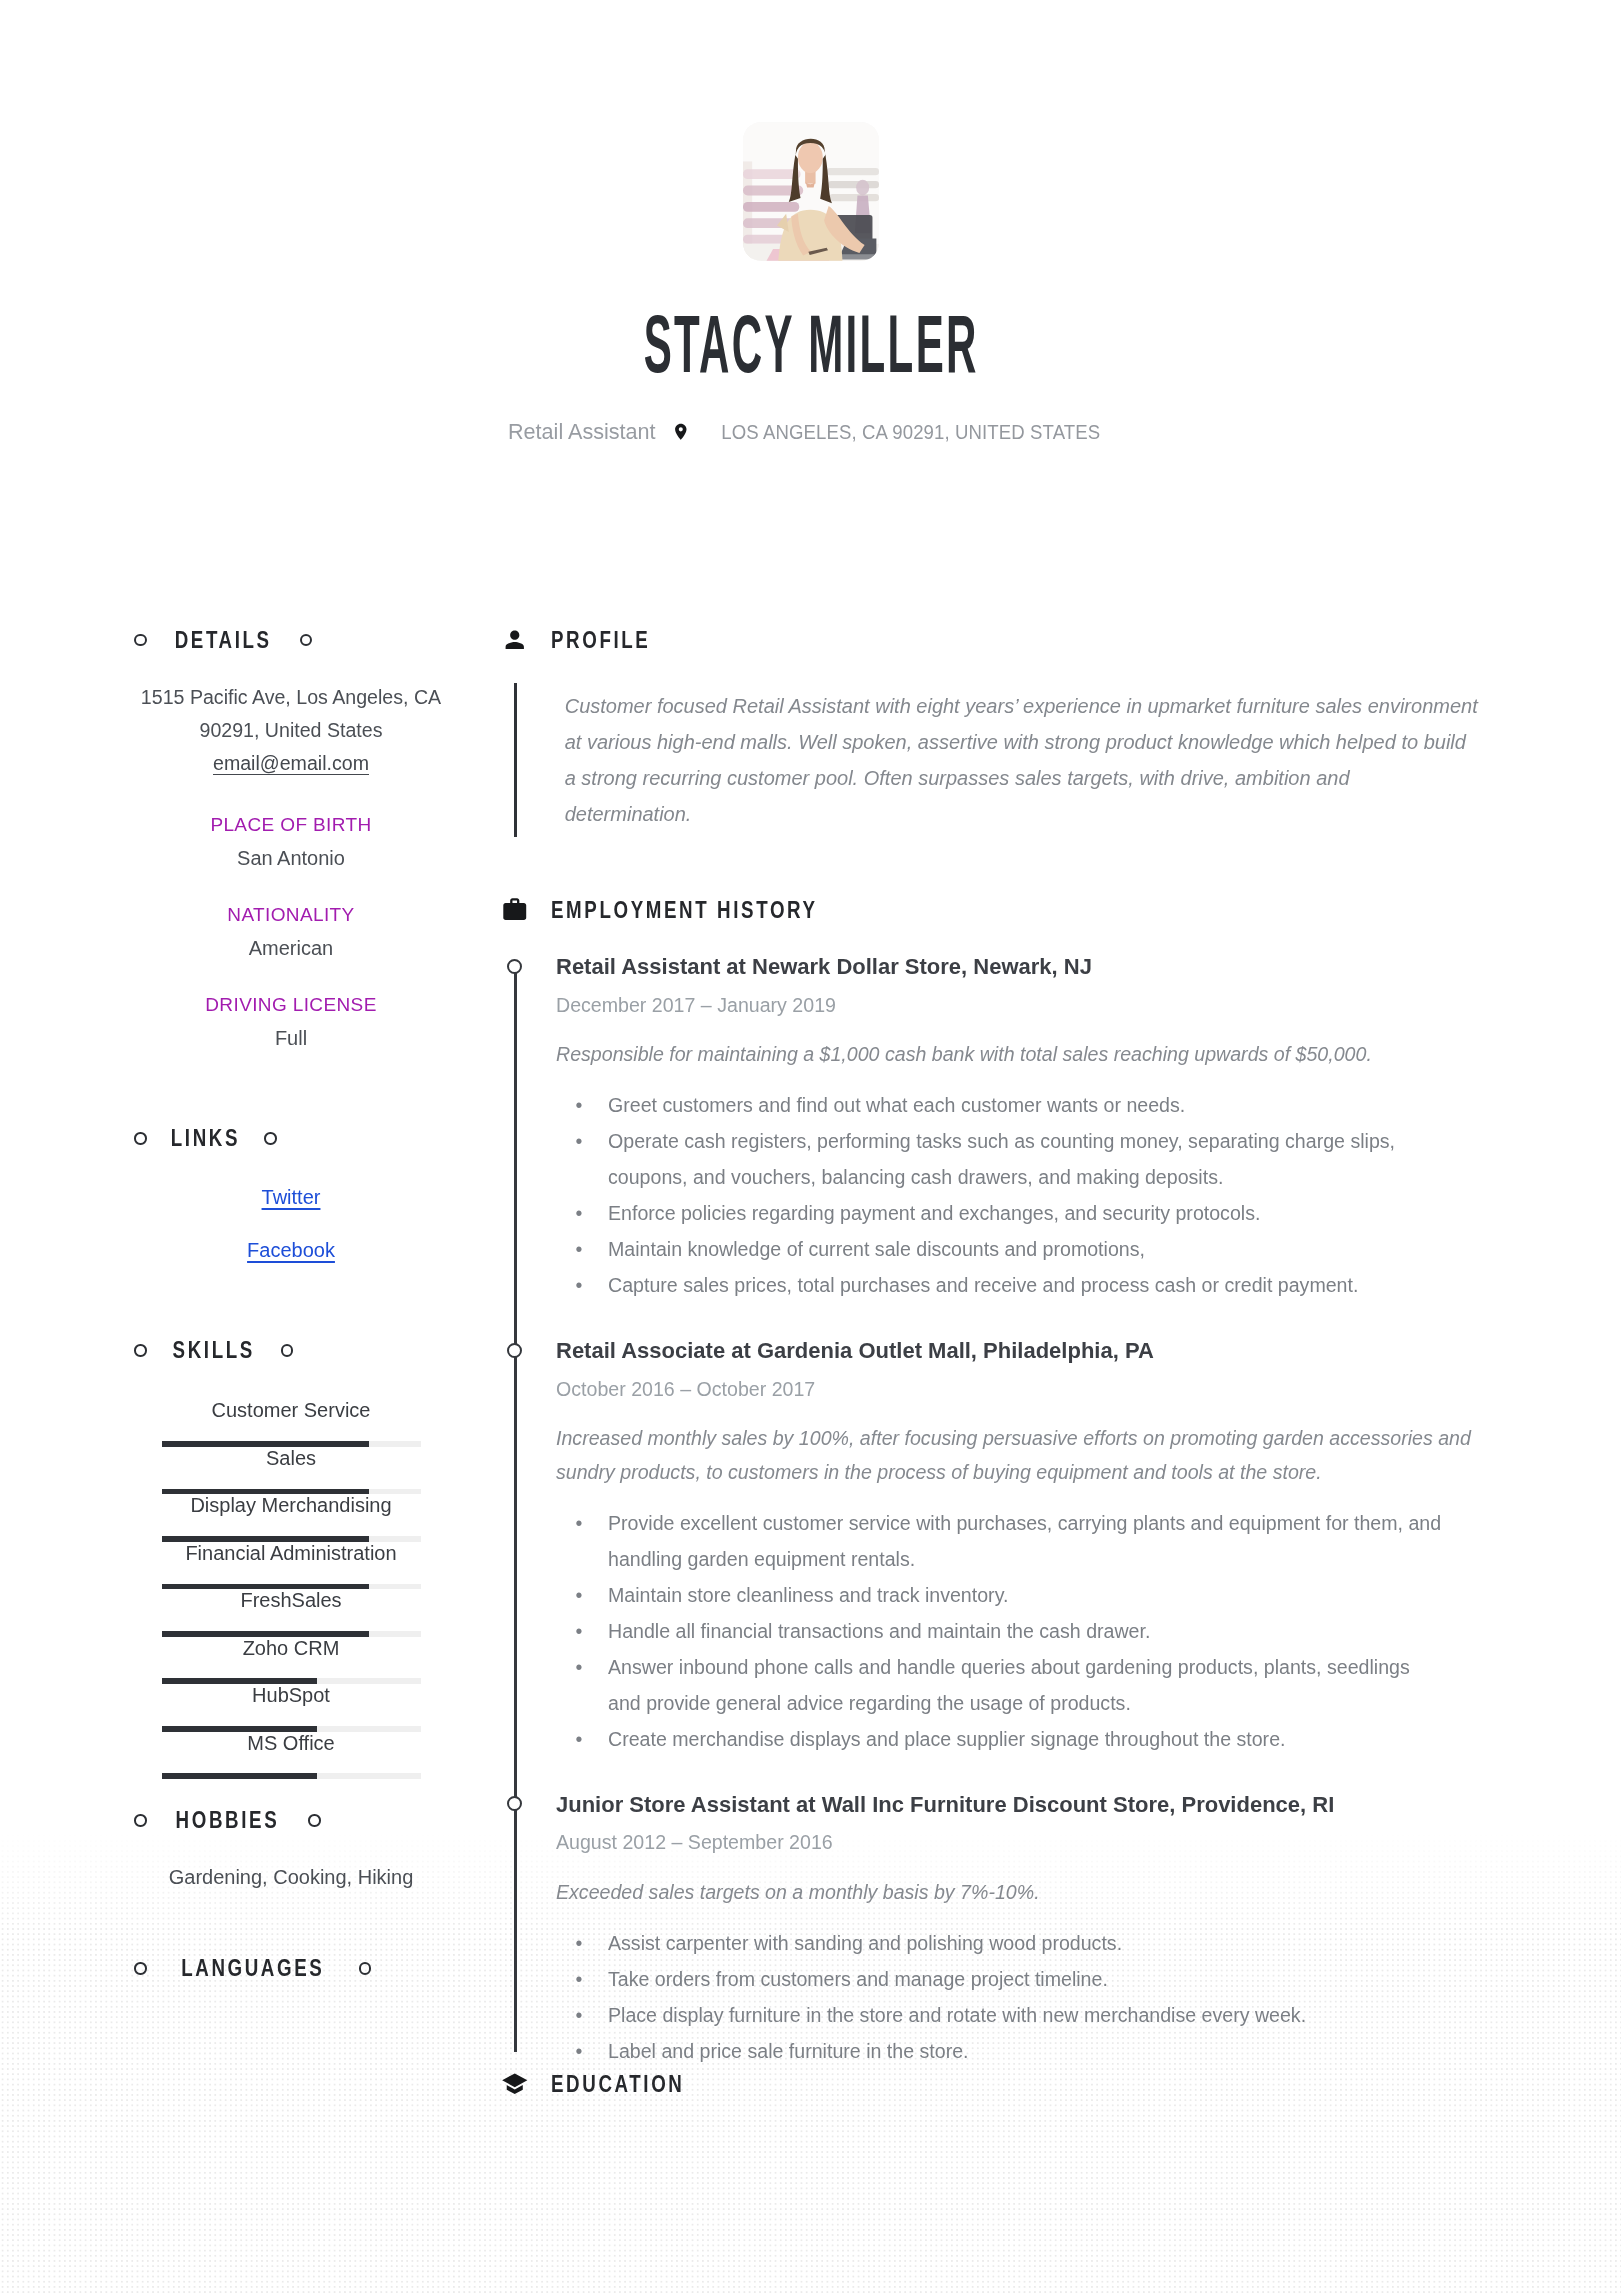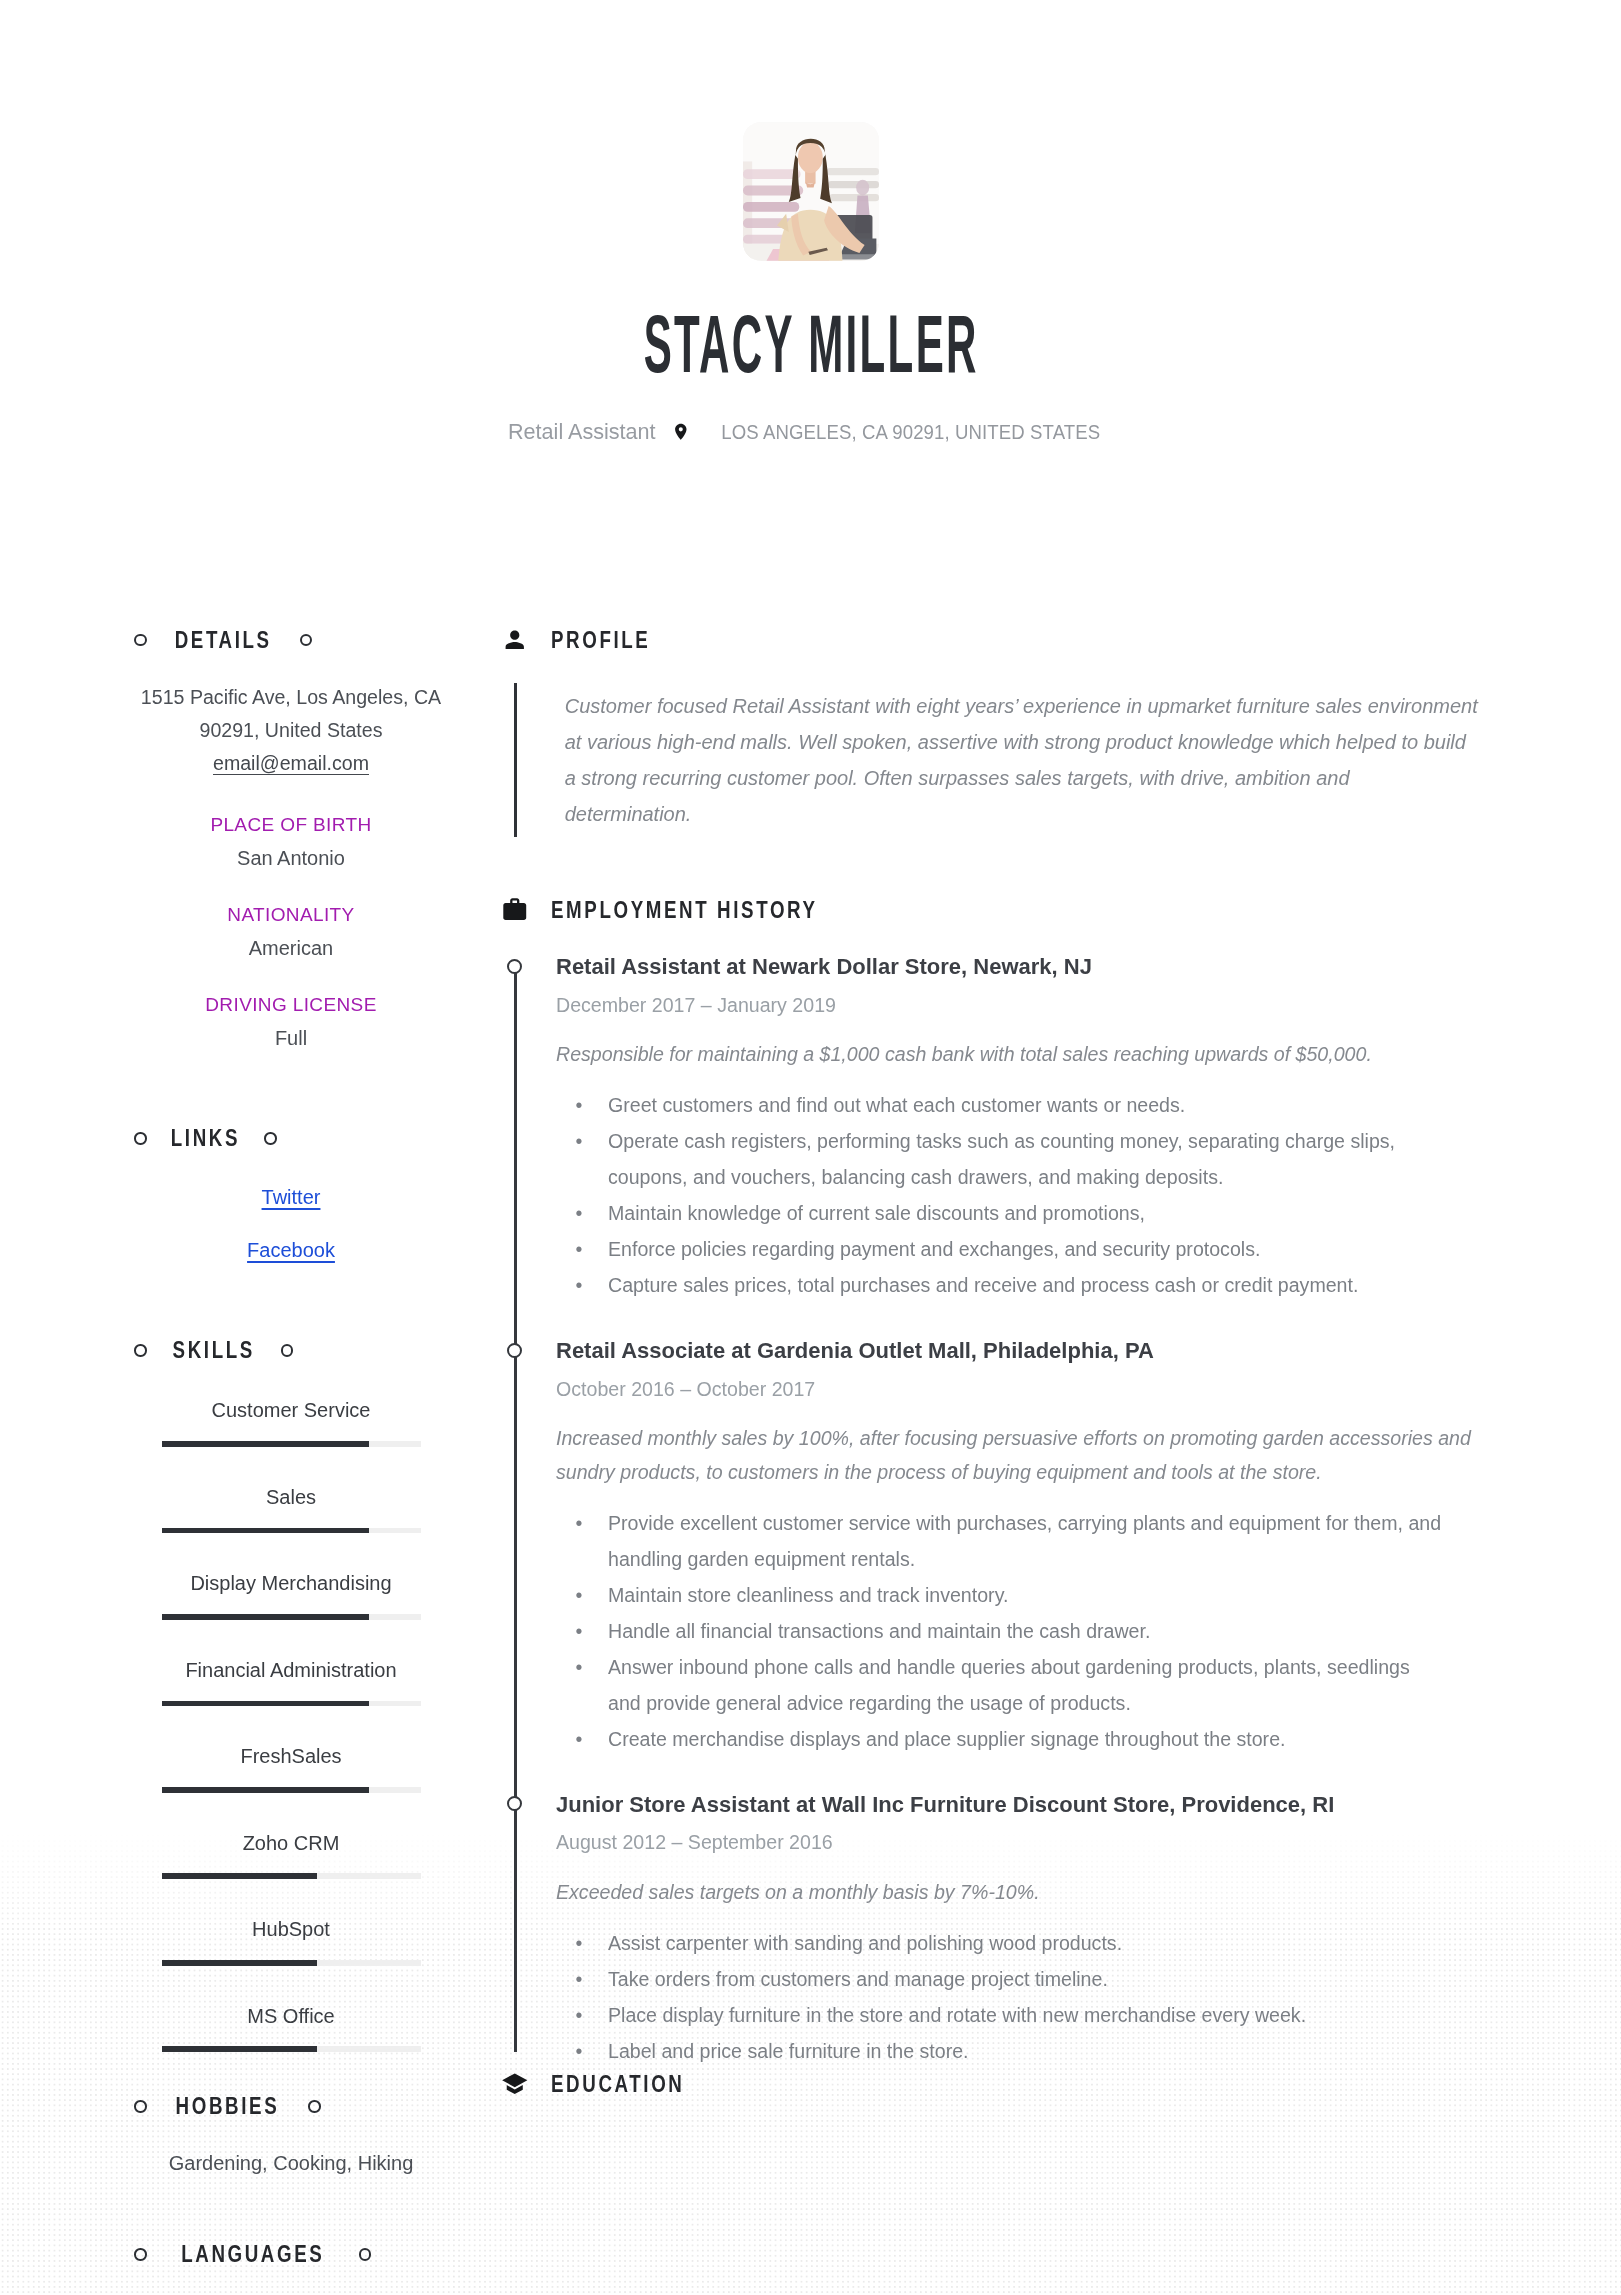--- a/index.html
+++ b/index.html
@@ -47,21 +47,21 @@
   .addr-block{margin-top:26px;font-size:19.6px;line-height:33px;color:#4b4f55;}
   .email-link{color:#44484e;text-decoration:underline;text-underline-offset:3.9px;}
   .detail-label{margin-top:34px;font-size:19px;color:#a21caf;letter-spacing:0.02em;}
   .detail-value{margin-top:10.5px;font-size:20px;line-height:23.6px;color:#4b4f55;}
   .mt-links{margin-top:73px;}
   .links-list a{display:block;font-size:20px;line-height:23.6px;color:#1d4ed8;text-decoration:underline;text-underline-offset:3.9px;}
   .links-list a:first-child{margin-top:33px;}
   .links-list a + a{margin-top:29px;}
   .mt-skills{margin-top:73px;}
   .skills-list{margin-top:34px;}
-  .skill-item{margin-bottom:39px;}
+  .skill-item{}
   .skill-name{font-size:20px;line-height:22px;color:#3a3d42;}
   .skill-bar{width:259px;height:5.9px;background:#efefef;margin:19.6px auto 0;}
   .skill-fill{height:100%;background:#2e3136;}
   .mt-hobbies{margin-top:26px;}
   .hobbies-text{margin-top:31px;font-size:20px;color:#4b4f55;}
   .mt-langs{margin-top:64px;}
 
   
   .main-heading{display:flex;align-items:center;gap:22px;height:30px;}
   .main-heading .sec-icon{width:27.5px;height:27.5px;flex:0 0 auto;margin-left:1.3px;}
@@ -287,22 +287,22 @@
       <div class="jobs" id="jobs">
         <div class="timeline"></div>
       <div class="job">
             <span class="job-dot"></span>
             <div class="job-title">Retail Assistant at Newark Dollar Store, Newark, NJ</div>
             <div class="job-dates">December 2017 – January 2019</div>
             <div class="job-summary">Responsible for maintaining a $1,000 cash bank with total sales reaching upwards of $50,000.</div>
             <ul class="job-bullets">
               <li>Greet customers and find out what each customer wants or needs.</li>
               <li>Operate cash registers, performing tasks such as counting money, separating charge slips, coupons, and vouchers, balancing cash drawers, and making deposits.</li>
+              <li>Enforce policies regarding payment and exchanges, and security protocols.</li>
               <li>Maintain knowledge of current sale discounts and promotions,</li>
-              <li>Enforce policies regarding payment and exchanges, and security protocols.</li>
               <li>Capture sales prices, total purchases and receive and process cash or credit payment.</li>
             </ul>
           </div>
           <div class="job">
             <span class="job-dot"></span>
             <div class="job-title">Retail Associate at Gardenia Outlet Mall, Philadelphia, PA</div>
             <div class="job-dates">October 2016 – October 2017</div>
             <div class="job-summary">Increased monthly sales by 100%, after focusing persuasive efforts on promoting garden accessories and sundry products, to customers in the process of buying equipment and tools at the store.</div>
             <ul class="job-bullets">
               <li>Provide excellent customer service with purchases, carrying plants and equipment for them, and handling garden equipment rentals.</li>

